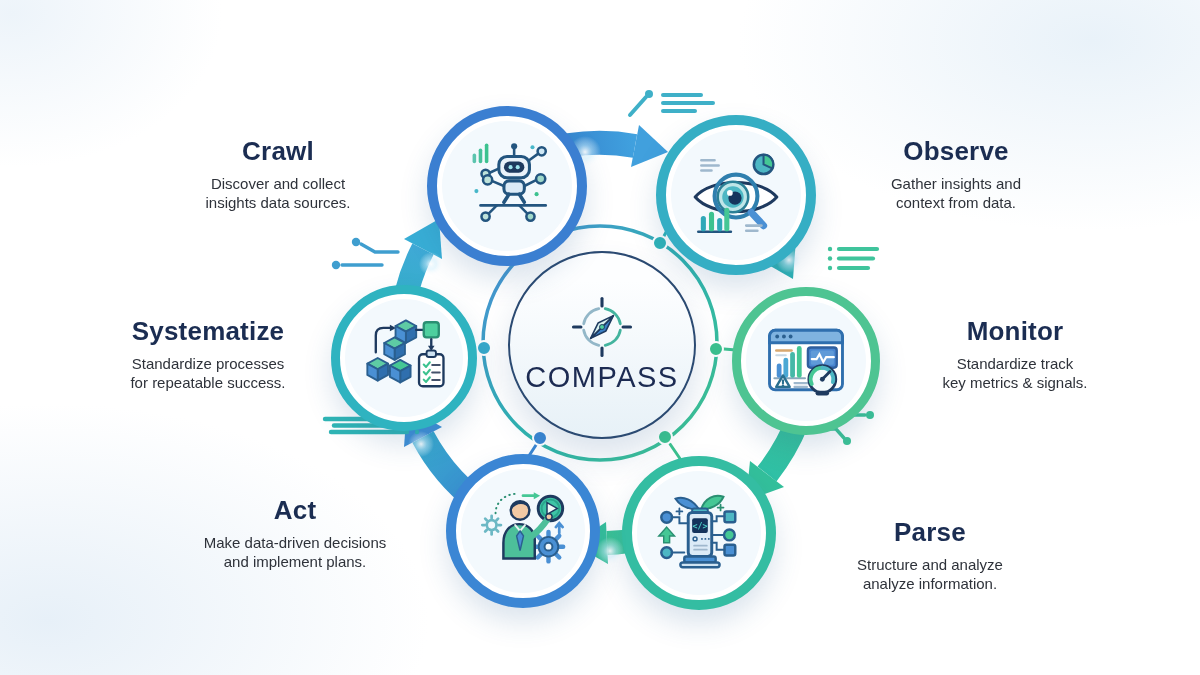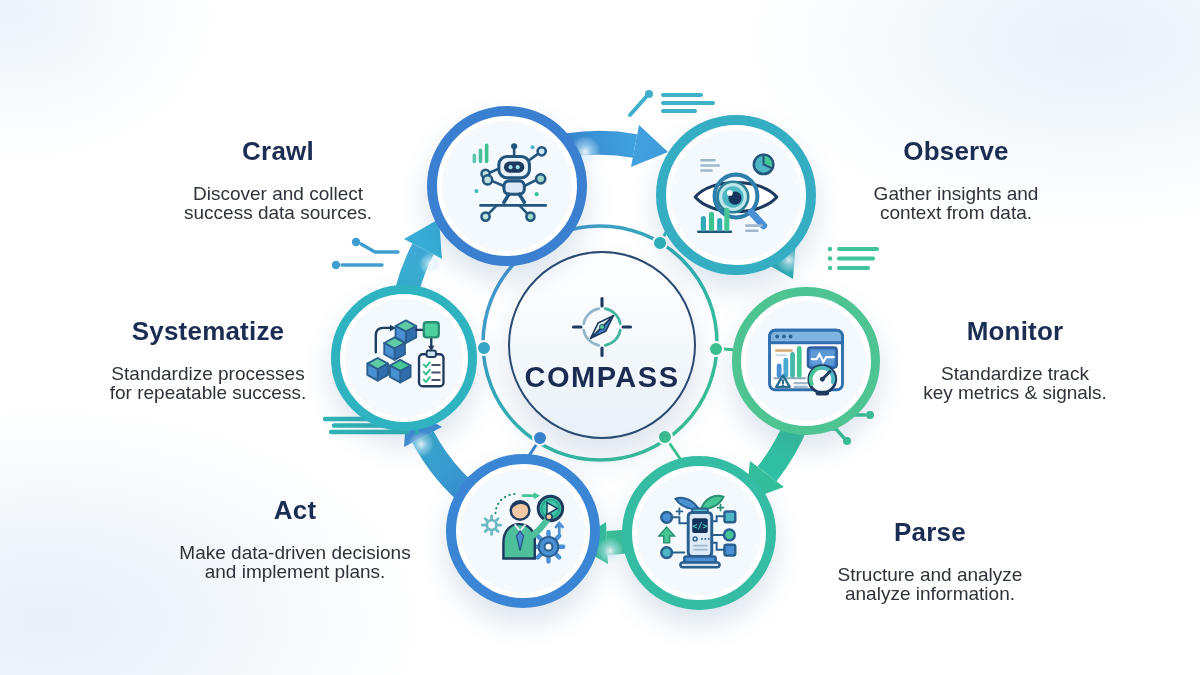--- a/index.html
+++ b/index.html
@@ -18,26 +18,26 @@
   .ring-observe{left:656px;top:115px;width:140px;height:140px;border-width:10px;border-color:#35aec4;}
   .ring-monitor{left:732px;top:287px;width:130px;height:130px;border-width:9px;border-color:#4ec492;}
   .ring-parse{left:622px;top:456px;width:134px;height:134px;border-width:10px;border-color:#34bda2;}
   .ring-act{left:446px;top:454px;width:134px;height:134px;border-width:10px;border-color:#3b86d4;}
   .ring-systematize{left:331px;top:285px;width:128px;height:128px;border-width:9px;border-color:#2fb3c0;}
   
   .center-circle{position:absolute;left:508px;top:251px;width:184px;height:184px;border-radius:50%;
     border:2.5px solid #2b4a72;background:linear-gradient(180deg,#fdfeff 15%,#e7f1f7 100%);
     box-shadow:0 18px 32px rgba(40,90,140,.16);
     display:flex;flex-direction:column;align-items:center;justify-content:center;}
-  .center-label{font-weight:bold;font-size:29px;letter-spacing:1.5px;color:#1c2b52;margin-top:3px;}
+  .center-label{font-weight:normal;font-size:29px;letter-spacing:1.5px;color:#1c2b52;margin-top:3px;}
   
   .stage-text{position:absolute;text-align:center;}
   .align-right{text-align:center;}
   .stage-title{font-weight:bold;font-size:26px;color:#1b2d52;letter-spacing:.2px;}
-  .stage-desc{margin-top:17px;font-size:19px;line-height:19px;color:#2e323a;}
+  .stage-desc{margin-top:7px;font-size:15px;line-height:19px;color:#2e323a;}
 </style>
 </head>
 <body>
 
 <div class="canvas">
 
   <svg class="bg" width="1200" height="675" viewBox="0 0 1200 675">
     <defs>
       <linearGradient id="gA" gradientUnits="userSpaceOnUse" x1="506" y1="166" x2="640" y2="146">
         <stop offset="0" stop-color="#2e6fc0"></stop>
@@ -389,21 +389,21 @@
             <path d="M80,73.5 H88"></path>
         </g>
       </g>
     </svg>
   </div>
 
   <div class="stage-text align-right" style="left:153px;top:136px;width:250px;">
     <div class="stage-title">Crawl</div>
     <div class="stage-desc">
       <span>Discover and collect</span><br>
-      <span>success data sources.</span>
+      <span>insights data sources.</span>
     </div>
   </div>
 
   <div class="stage-text" style="left:826px;top:136px;width:260px;">
     <div class="stage-title">Observe</div>
     <div class="stage-desc">
       <span>Gather insights and</span><br>
       <span>context from data.</span>
     </div>
   </div>

